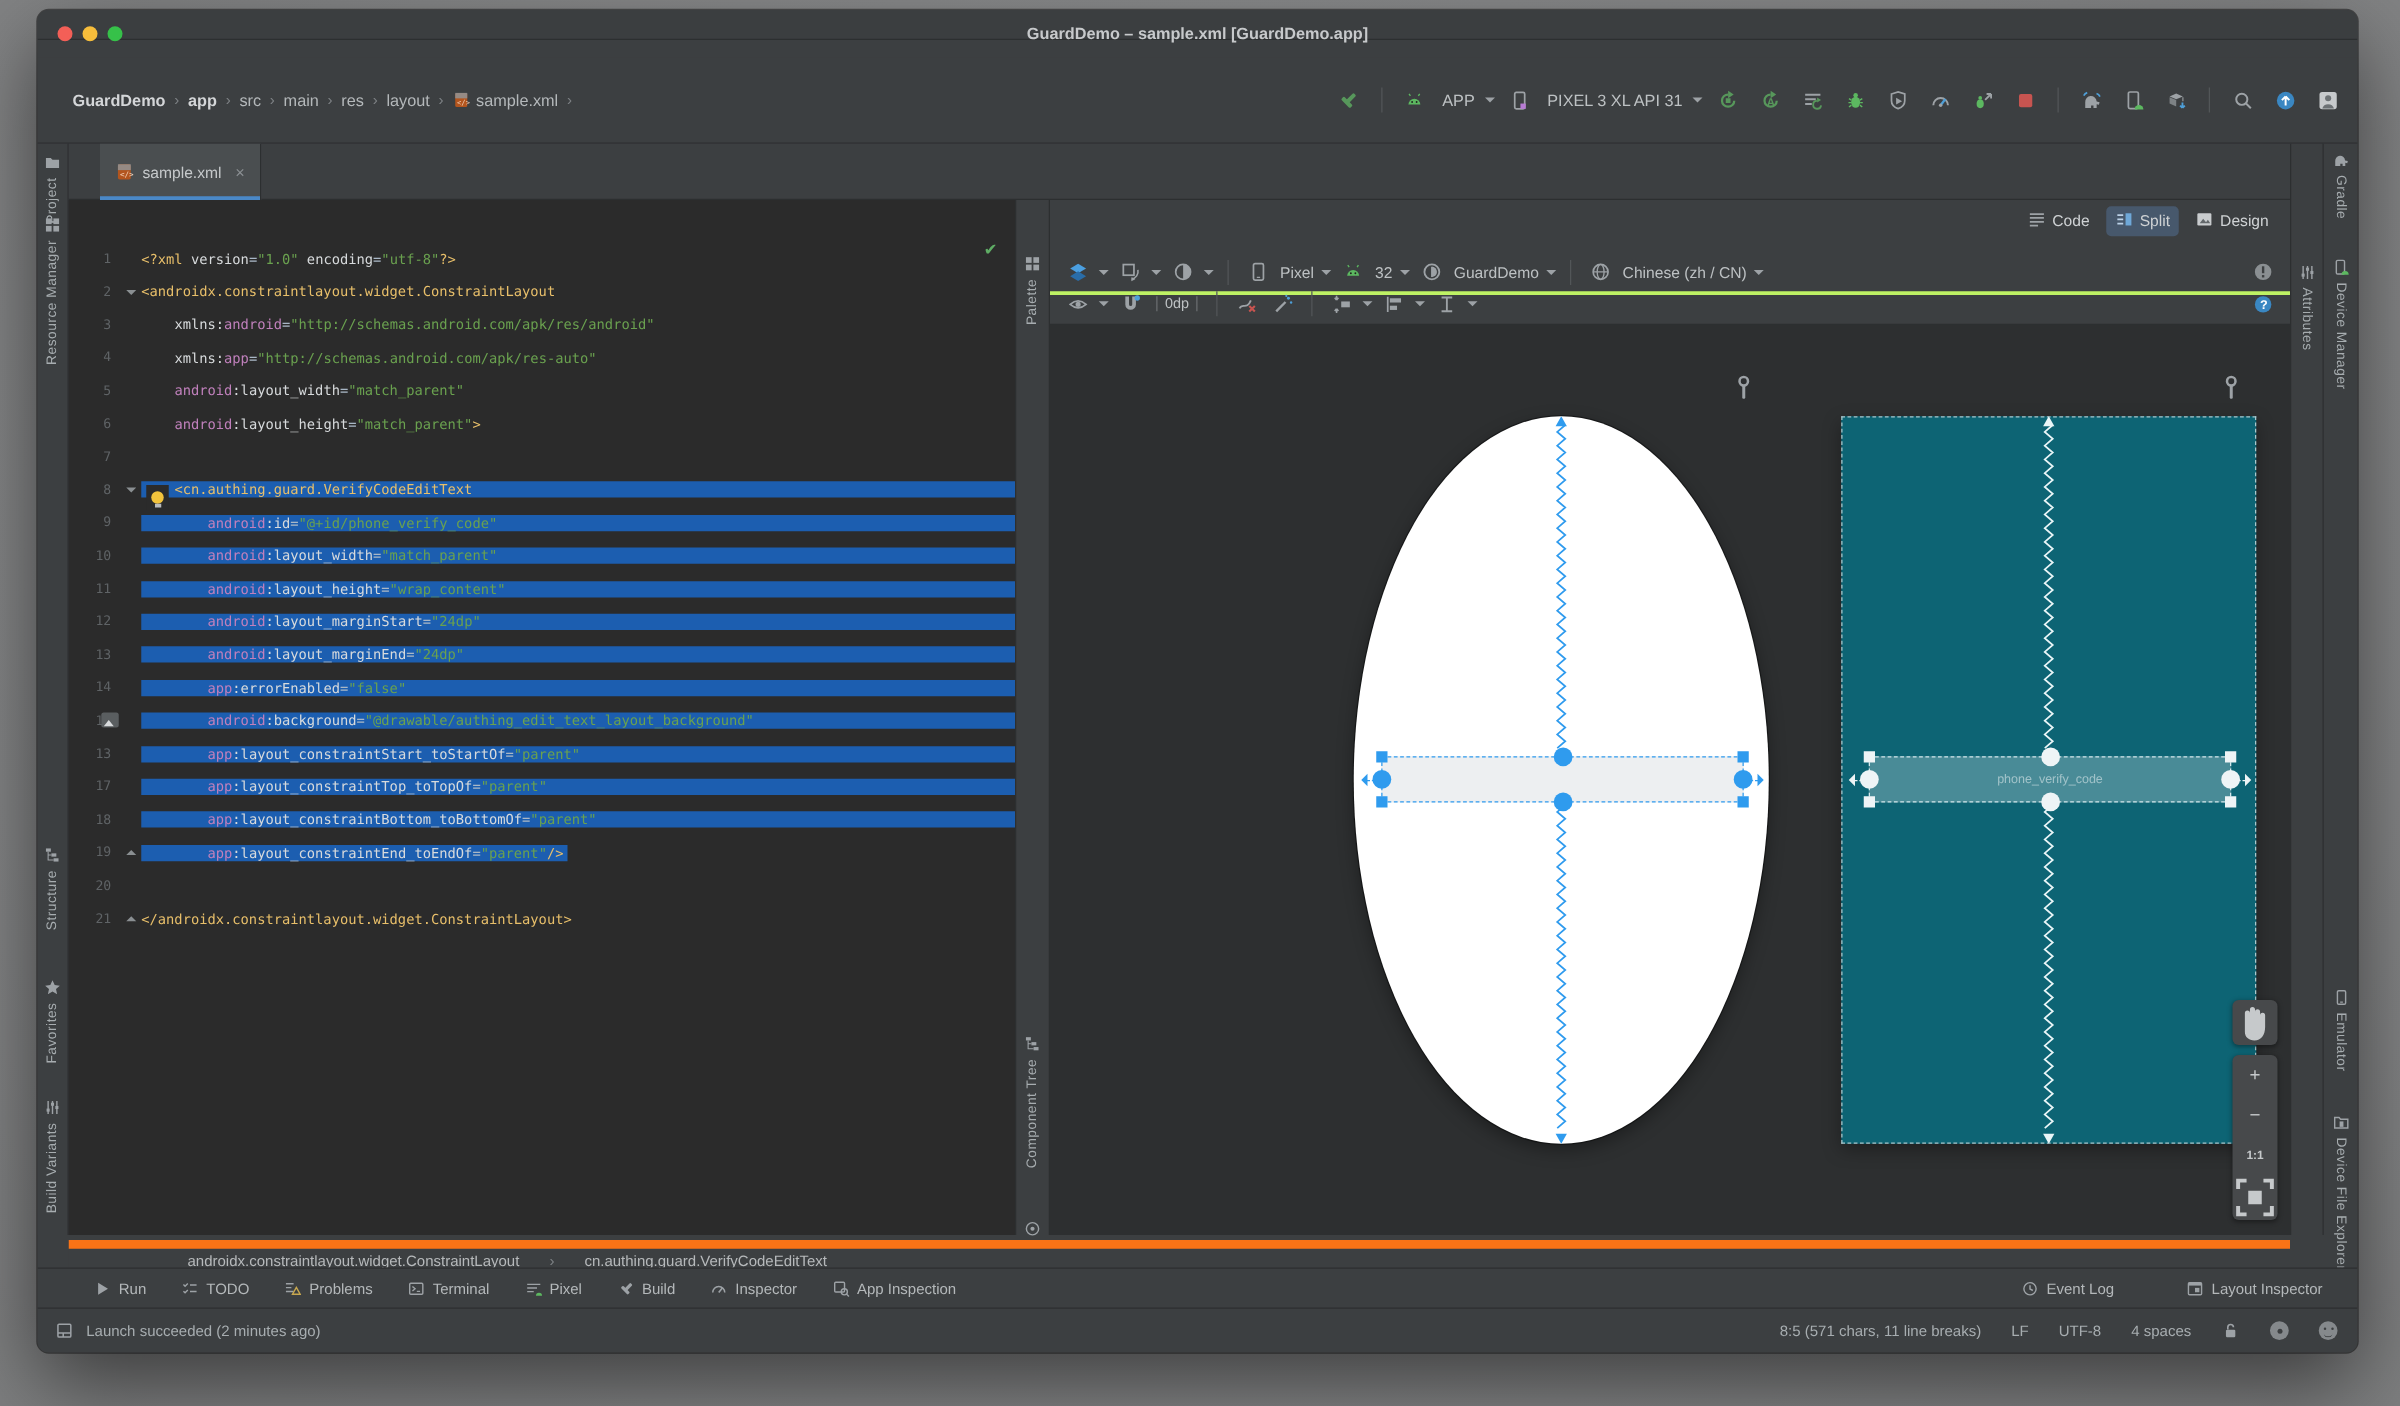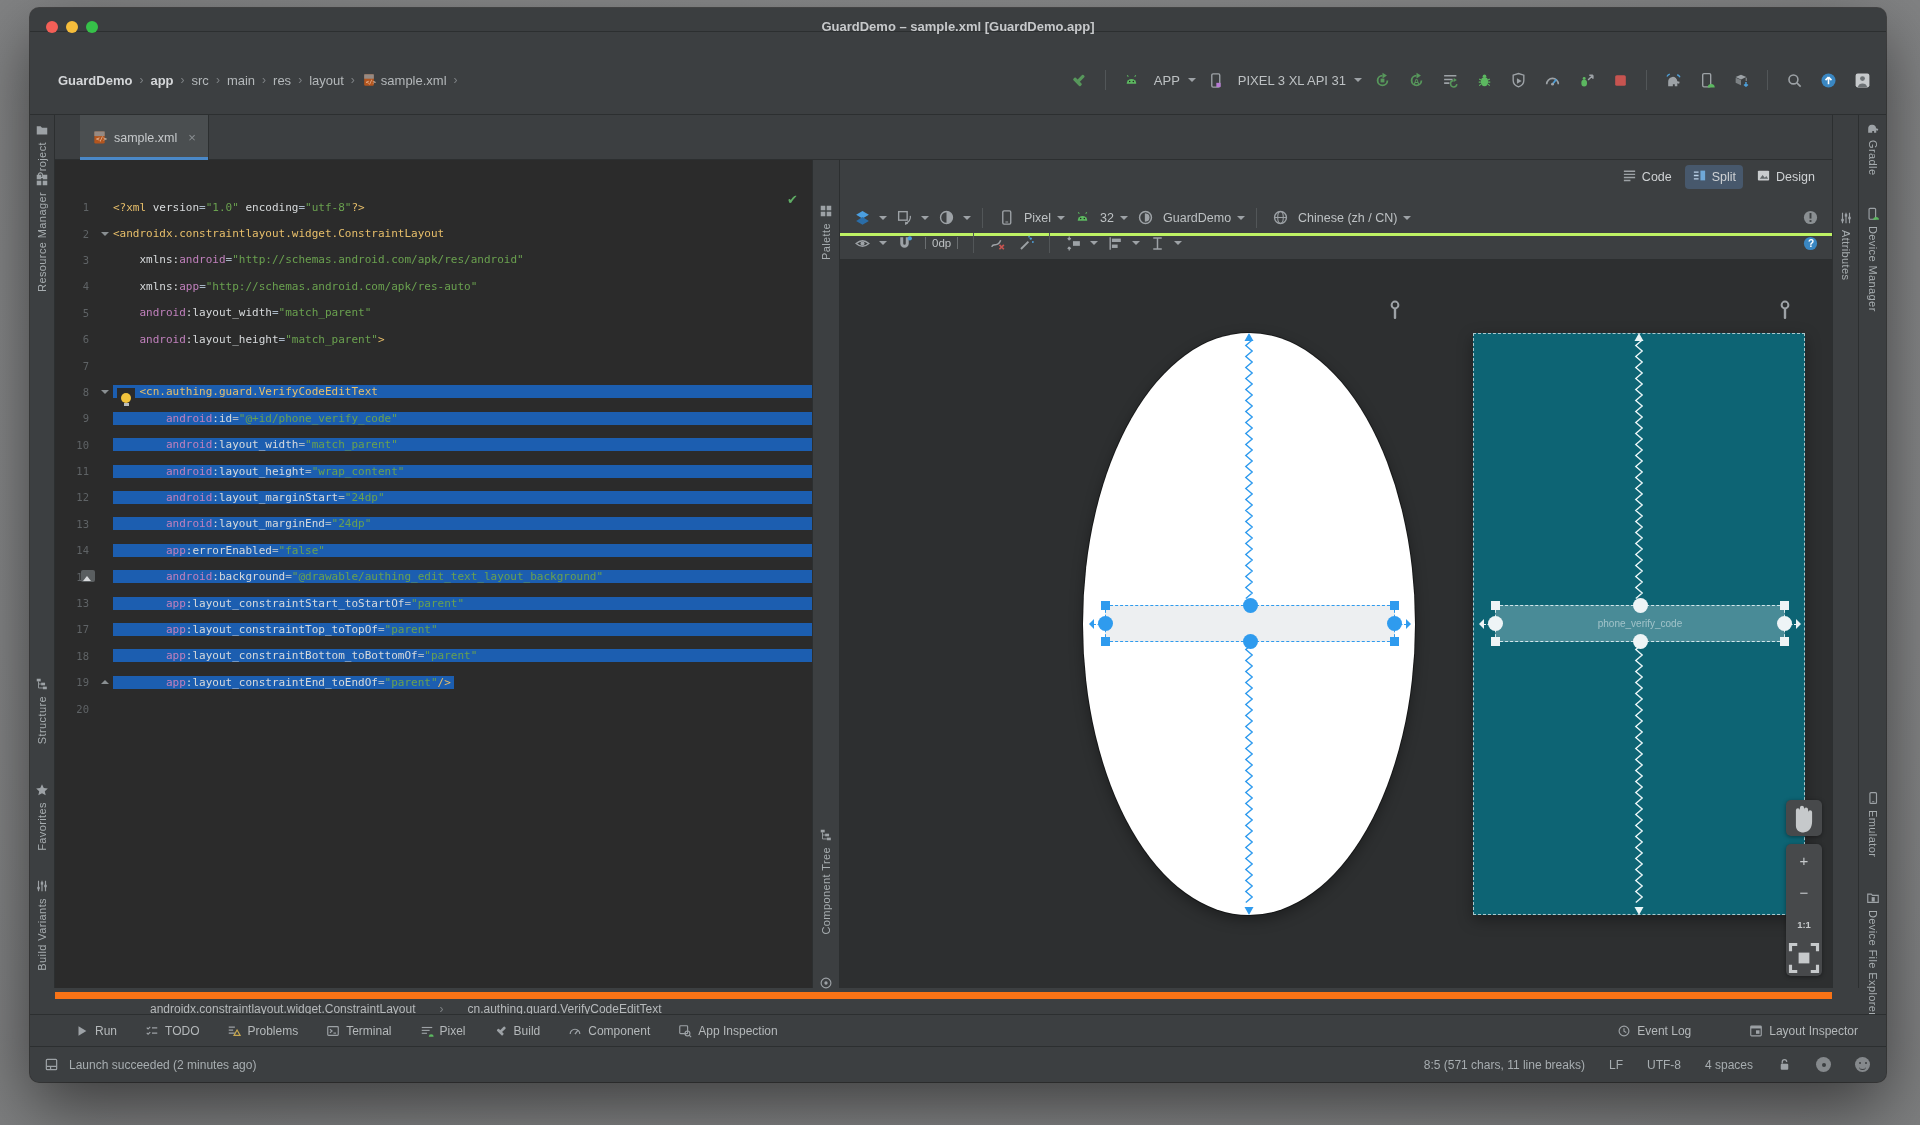--- a/index.html
+++ b/index.html
@@ -510,20 +510,25 @@
                 <span class="cbody"><span class="tk-p">        </span><span class="tk-n">app</span><span class="tk-a">:layout_constraintBottom_toBottomOf</span><span class="tk-e">=</span><span class="tk-v">"parent"</span></span>
               </div>
               <div class="crow">
                 <span class="ln">19</span>
                 <span class="fold up"></span>
                 <span class="cbody"><span class="endsel"><span class="tk-p">        </span><span class="tk-n">app</span><span class="tk-a">:layout_constraintEnd_toEndOf</span><span class="tk-e">=</span><span class="tk-v">"parent"</span><span class="tk-t">/&gt;</span></span></span>
               </div>
               <div class="crow">
                 <span class="ln">20</span>
                 <span class="cbody"></span>
+              </div>
+              <div class="crow">
+                <span class="ln">21</span>
+                <span class="fold up"></span>
+                <span class="cbody"><span class="tk-t">&lt;/androidx.constraintlayout.widget.ConstraintLayout&gt;</span></span>
               </div>
             </div>
           <div class="strip-palette left-read" id="strip-palette">
               <div class="vitem" style="top: 44px;">
                 <span class="sicon" style="width: 14px; height: 14px;"><svg viewBox="0 0 16 16" fill="#9da2a6" style="width: 14px; height: 14px;">
                     <rect x="2" y="2" width="5.2" height="5.2"></rect>
                     <rect x="8.8" y="2" width="5.2" height="5.2"></rect>
                     <rect x="2" y="8.8" width="5.2" height="5.2"></rect>
                     <rect x="8.8" y="8.8" width="5.2" height="5.2"></rect>
                   </svg></span>
@@ -904,21 +909,21 @@
                 <rect x="3.8" y="8" width="9" height="3" rx="1"></rect>
               </g>
             </svg></span>
           <span>Build</span>
         </span>
         <span class="bitem">
           <span class="sicon" style="width: 14px; height: 14px;"><svg viewBox="0 0 16 16" style="width: 14px; height: 14px;">
               <path d="M2.5 11.5a5.5 5.5 0 0 1 11 0" fill="none" stroke="#9da2a6" stroke-width="1.4"></path>
               <line x1="8" y1="11.5" x2="11.4" y2="7" stroke="#9da2a6" stroke-width="1.5"></line>
             </svg></span>
-          <span>Component</span>
+          <span>Inspector</span>
         </span>
         <span class="bitem">
           <span class="sicon" style="width: 14px; height: 14px;"><svg viewBox="0 0 16 16" fill="none" stroke="#9da2a6" stroke-width="1.3" style="width: 14px; height: 14px;">
               <rect x="2" y="2" width="9" height="9" rx="1"></rect>
               <circle cx="10.8" cy="10.8" r="2.8"></circle>
               <line x1="12.8" y1="12.8" x2="15" y2="15"></line>
             </svg></span>
           <span>App Inspection</span>
         </span>
         <span class="bright">

